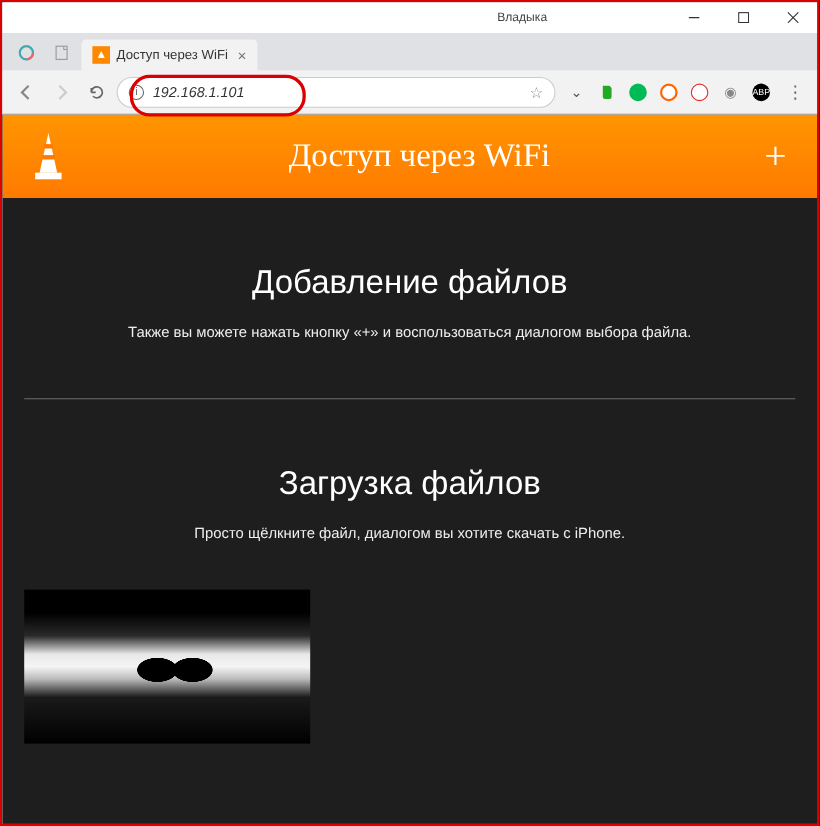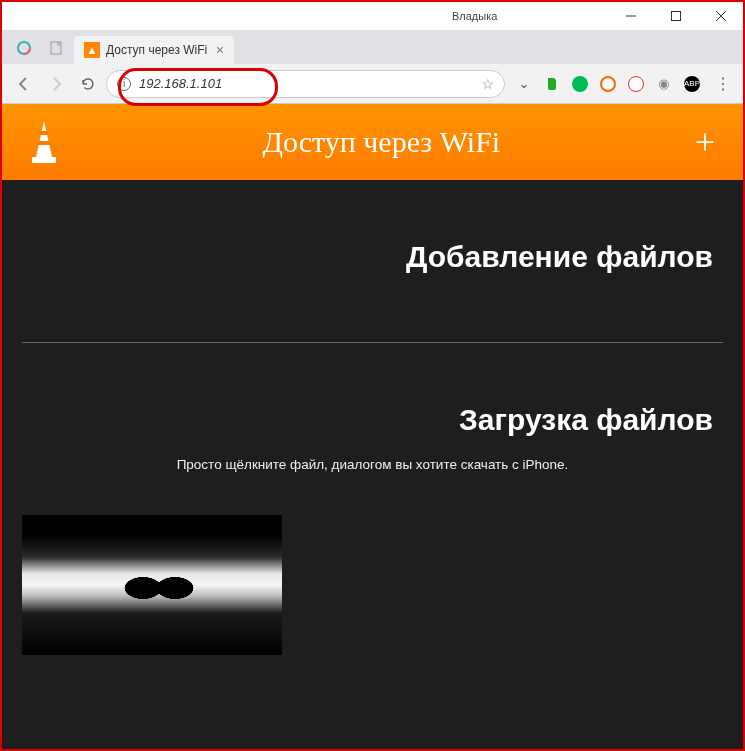--- a/index.html
+++ b/index.html
@@ -182,23 +182,22 @@
     font-weight: 300;
     color: #fff;
     padding: 0 8px;
   }
   .section {
     padding: 60px 30px 50px;
     text-align: center;
   }
   .section h2 {
     font-size: 30px;
-    font-weight: bold;
+    font-weight: normal;
     margin-bottom: 18px;
-    text-align: right;
   }
   .section p {
     font-size: 13.5px;
     color: #eee;
     line-height: 1.5;
   }
   .divider {
     height: 1px;
     background: #666;
     margin: 0 20px;
@@ -320,20 +319,21 @@
           <rect x="18" y="14" width="8" height="4" fill="#ff7a00"></rect>
           <rect x="16" y="24" width="12" height="4" fill="#ff7a00"></rect>
           <rect x="10" y="40" width="24" height="6" fill="#fff"></rect>
         </svg>
         <div class="heading">Доступ через WiFi</div>
         <div class="plus-btn">+</div>
       </div>
 
       <div class="section">
         <h2>Добавление файлов</h2>
+        <p>Также вы можете нажать кнопку «+» и воспользоваться диалогом выбора файла.</p>
       </div>
 
       <div class="divider"></div>
 
       <div class="section" style="padding-bottom:20px;">
         <h2>Загрузка файлов</h2>
         <p>Просто щёлкните файл, диалогом вы хотите скачать с iPhone.</p>
       </div>
 
       <div class="thumb"></div>

